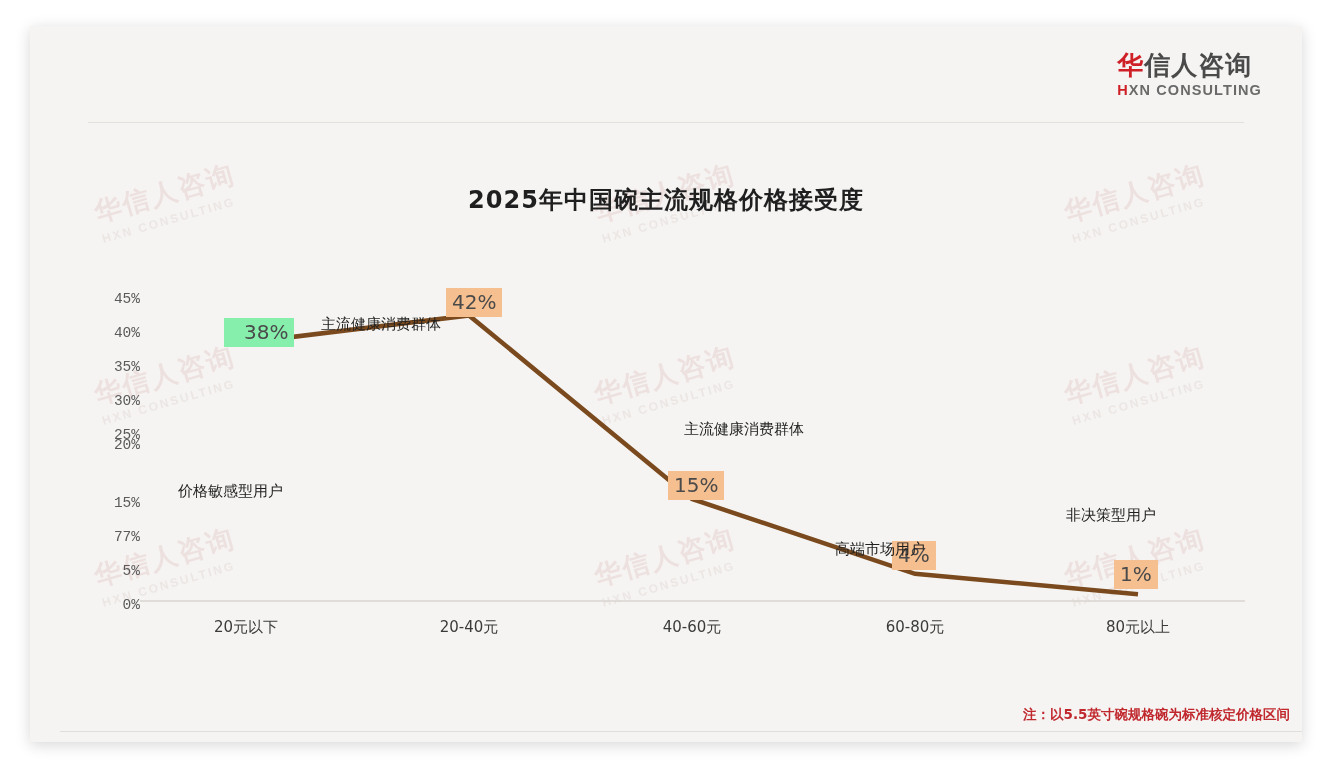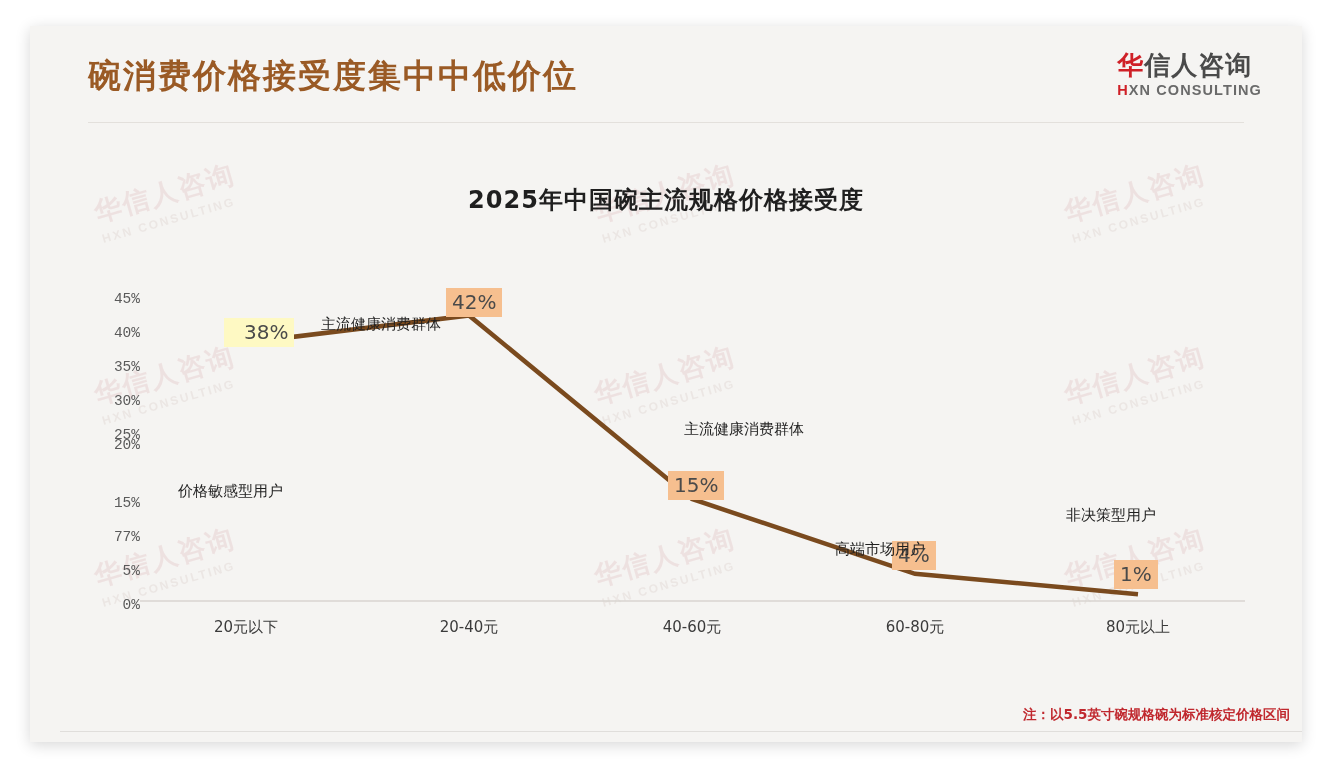--- a/index.html
+++ b/index.html
@@ -122,21 +122,20 @@
       <div class="wm-cn">华信人咨询</div>
       <div class="wm-en">HXN CONSULTING</div>
     </div>
     <div class="wm" style="left:1030px;top:534px;">
       <div class="wm-cn">华信人咨询</div>
       <div class="wm-en">HXN CONSULTING</div>
     </div>
   </div>
 
   <div class="header">
-    <div class="title-cn">碗消费价格接受度集中中低价位</div>
     <div class="header-rule"></div>
     <div class="logo">
       <div class="logo-cn"><span class="hua">华</span><span>信人咨询</span></div>
       <div class="logo-en"><span class="h">H</span><span>XN CONSULTING</span></div>
     </div>
   </div>
 
   <div class="chart-title">2025年中国碗主流规格价格接受度</div>
 
   <div class="plot">
@@ -155,21 +154,21 @@
     <div class="ylab" style="left:56px;top:503px;">77%</div>
     <div class="ylab" style="left:56px;top:537px;">5%</div>
     <div class="ylab" style="left:56px;top:571px;">0%</div>
 
     <div class="xlab" style="left:136px;top:592px;">20元以下</div>
     <div class="xlab" style="left:359px;top:592px;">20-40元</div>
     <div class="xlab" style="left:582px;top:592px;">40-60元</div>
     <div class="xlab" style="left:805px;top:592px;">60-80元</div>
     <div class="xlab" style="left:1028px;top:592px;">80元以上</div>
 
-    <div class="dlabel" style="left: 194px; top: 292px; background: #fef9c3; padding-left: 20px;">38%</div>
+    <div class="dlabel" style="left: 194px; top: 292px; background: #86efac; padding-left: 20px;">38%</div>
     <div class="dlabel" style="left: 416px; top: 262px; background: rgb(246, 191, 143);">42%</div>
     <div class="dlabel" style="left: 638px; top: 445px; background: rgb(246, 191, 143);">15%</div>
     <div class="dlabel" style="left: 862px; top: 515px; background: rgb(246, 191, 143);">4%</div>
     <div class="dlabel" style="left: 1084px; top: 534px; background: rgb(246, 191, 143);">1%</div>
 
     <div class="annot" style="left:148px;top:456px;">价格敏感型用户</div>
     <div class="annot" style="left:262px;top:289px;margin-left:29px;">主流健康消费群体</div>
     <div class="annot" style="left:654px;top:394px;">主流健康消费群体</div>
     <div class="annot" style="left:805px;top:514px;">高端市场用户</div>
     <div class="annot" style="left:1036px;top:480px;">非决策型用户</div>

